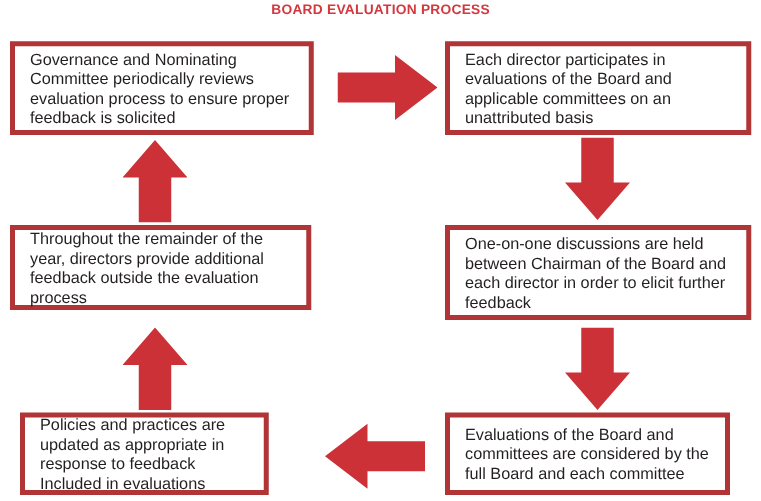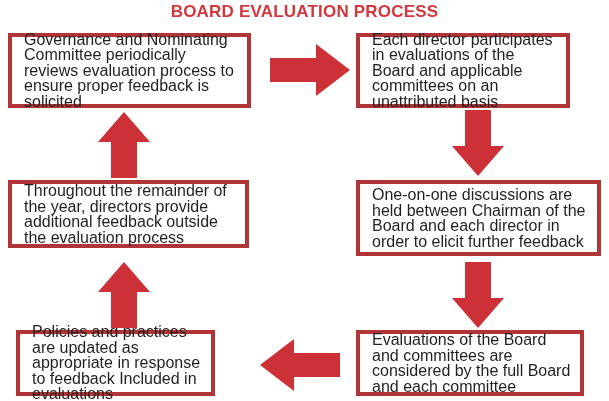--- a/index.html
+++ b/index.html
@@ -16,45 +16,45 @@
     height: 401px;
     background: #ffffff;
     overflow: hidden;
   }
   .title {
     position: absolute;
     left: 0;
     top: 2px;
     width: 609px;
     text-align: center;
-    font-size: 17px;
+    font-size: 11px;
     font-weight: bold;
     letter-spacing: 0.2px;
     color: #D2383E;
     font-family: "Liberation Sans", sans-serif;
   }
   .pbox {
     position: absolute;
     box-sizing: border-box;
     background: #ffffff;
     border: 4px solid #B13437;
     display: flex;
     align-items: center;
   }
   .pbox .inner {
     padding-left: 12px;
     padding-right: 8px;
-    font-size: 16px;
+    font-size: 13px;
     line-height: 15.5px;
     color: #231f20;
     font-family: "Liberation Sans", sans-serif;
   }
   
   #box-gov    { left: 8px;   top: 33px;  width: 243px; height: 75px; }
-  #box-part   { left: 356px; top: 33px;  width: 214px; height: 75px; }
+  #box-part   { left: 356px; top: 33px;  width: 245px; height: 75px; }
   #box-remain { left: 8px;   top: 180px; width: 241px; height: 68px; }
   #box-oneone { left: 356px; top: 180px; width: 245px; height: 76px; justify-content: center; }
   #box-policy { left: 16px;   top: 330px; width: 199px; height: 66px; }
   #box-eval   { left: 356px; top: 330px; width: 228px; height: 66px; }
 
   .arrow {
     position: absolute;
   }
   .arrow svg { display: block; }
 

